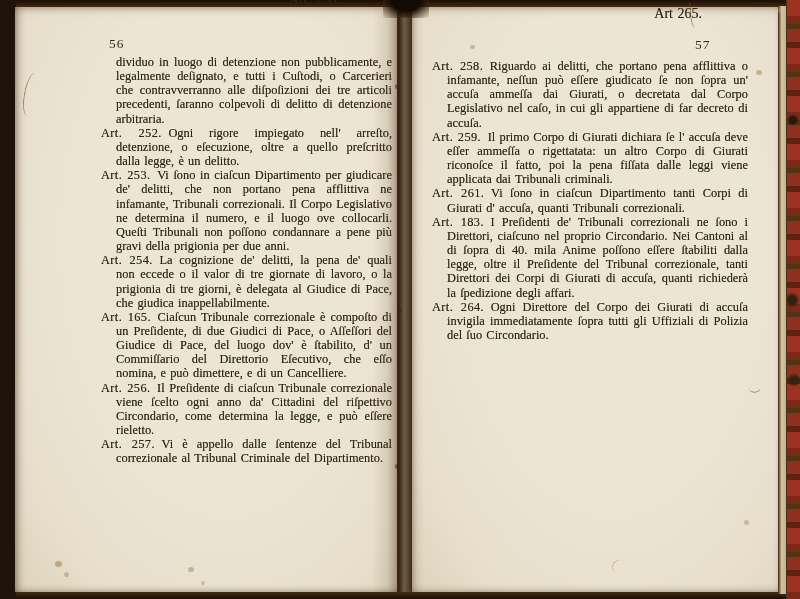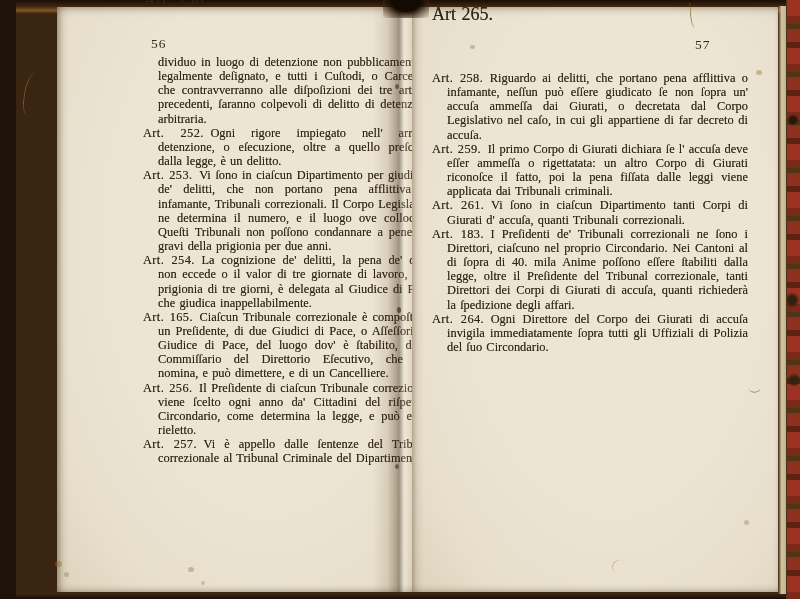--- a/index.html
+++ b/index.html
@@ -48,21 +48,20 @@
   }
   
   .page{
     position:absolute;top:7px;bottom:7px;z-index:2;
     background:
       radial-gradient(ellipse at 55% 40%, #ede5d4 50%, #e7dfcc 80%, #ddd3bc 100%);
   }
   .page-left{
     left:15px;width:382px;
     box-shadow:inset 7px 0 9px -5px rgba(70,48,22,.5), inset 0 6px 8px -5px rgba(70,48,22,.45), inset 0 -5px 7px -4px rgba(70,48,22,.35);
-    margin-left:42px;
   }
   .page-right{
     left:412px;width:366px;
     box-shadow:inset 5px 0 7px -4px rgba(70,48,22,.3), inset 0 6px 8px -5px rgba(70,48,22,.45), inset 0 -5px 7px -4px rgba(70,48,22,.35);
   }
   .gutter{
     position:absolute;left:372px;top:7px;bottom:7px;width:52px;z-index:3;pointer-events:none;
     background:linear-gradient(90deg,
       rgba(95,68,34,0) 0%, rgba(95,68,34,.14) 30%,
       rgba(70,48,22,.34) 46%, rgba(50,33,14,.42) 52%,
@@ -74,27 +73,27 @@
   }
   .pagenum-left{left:94px;top:29px;}
   .pagenum-right{left:283px;top:30px;text-align:right;}
   .textblock{
     position:absolute;z-index:4;color:#2e2517;
     font-size:12.4px;line-height:14.15px;text-align:justify;
     word-spacing:1.1px;
     text-shadow:0 0 .5px rgba(46,37,23,.55);
   }
   .tb-left{left:86px;right:5px;top:48px;}
-  .tb-right{left:20px;right:30px;top:64px;}
+  .tb-right{left:20px;right:30px;top:52px;}
   .textblock p{margin:0;padding-left:15px;text-indent:-15px;}
   .textblock p.cont{text-indent:0;}
   .art-label{letter-spacing:.4px;white-space:nowrap;}
   .catchword{
-    position:relative;z-index:4;text-align:left;color:#2e2517;
-    font-size:18px;line-height:14.15px;word-spacing:1px;
+    position:relative;z-index:4;text-align:right;color:#2e2517;
+    font-size:14px;line-height:14.15px;word-spacing:1px;
     text-shadow:0 0 .5px rgba(46,37,23,.55);
   }
   .cw-left{margin-top:-14.15px;padding-right:52px;}
   .cw-right{padding-right:46px;}
   
   .spot{position:absolute;border-radius:50%;z-index:5;pointer-events:none;}
   .fiber{position:absolute;z-index:5;pointer-events:none;background:none;}
 </style>
 </head>
 <body>

